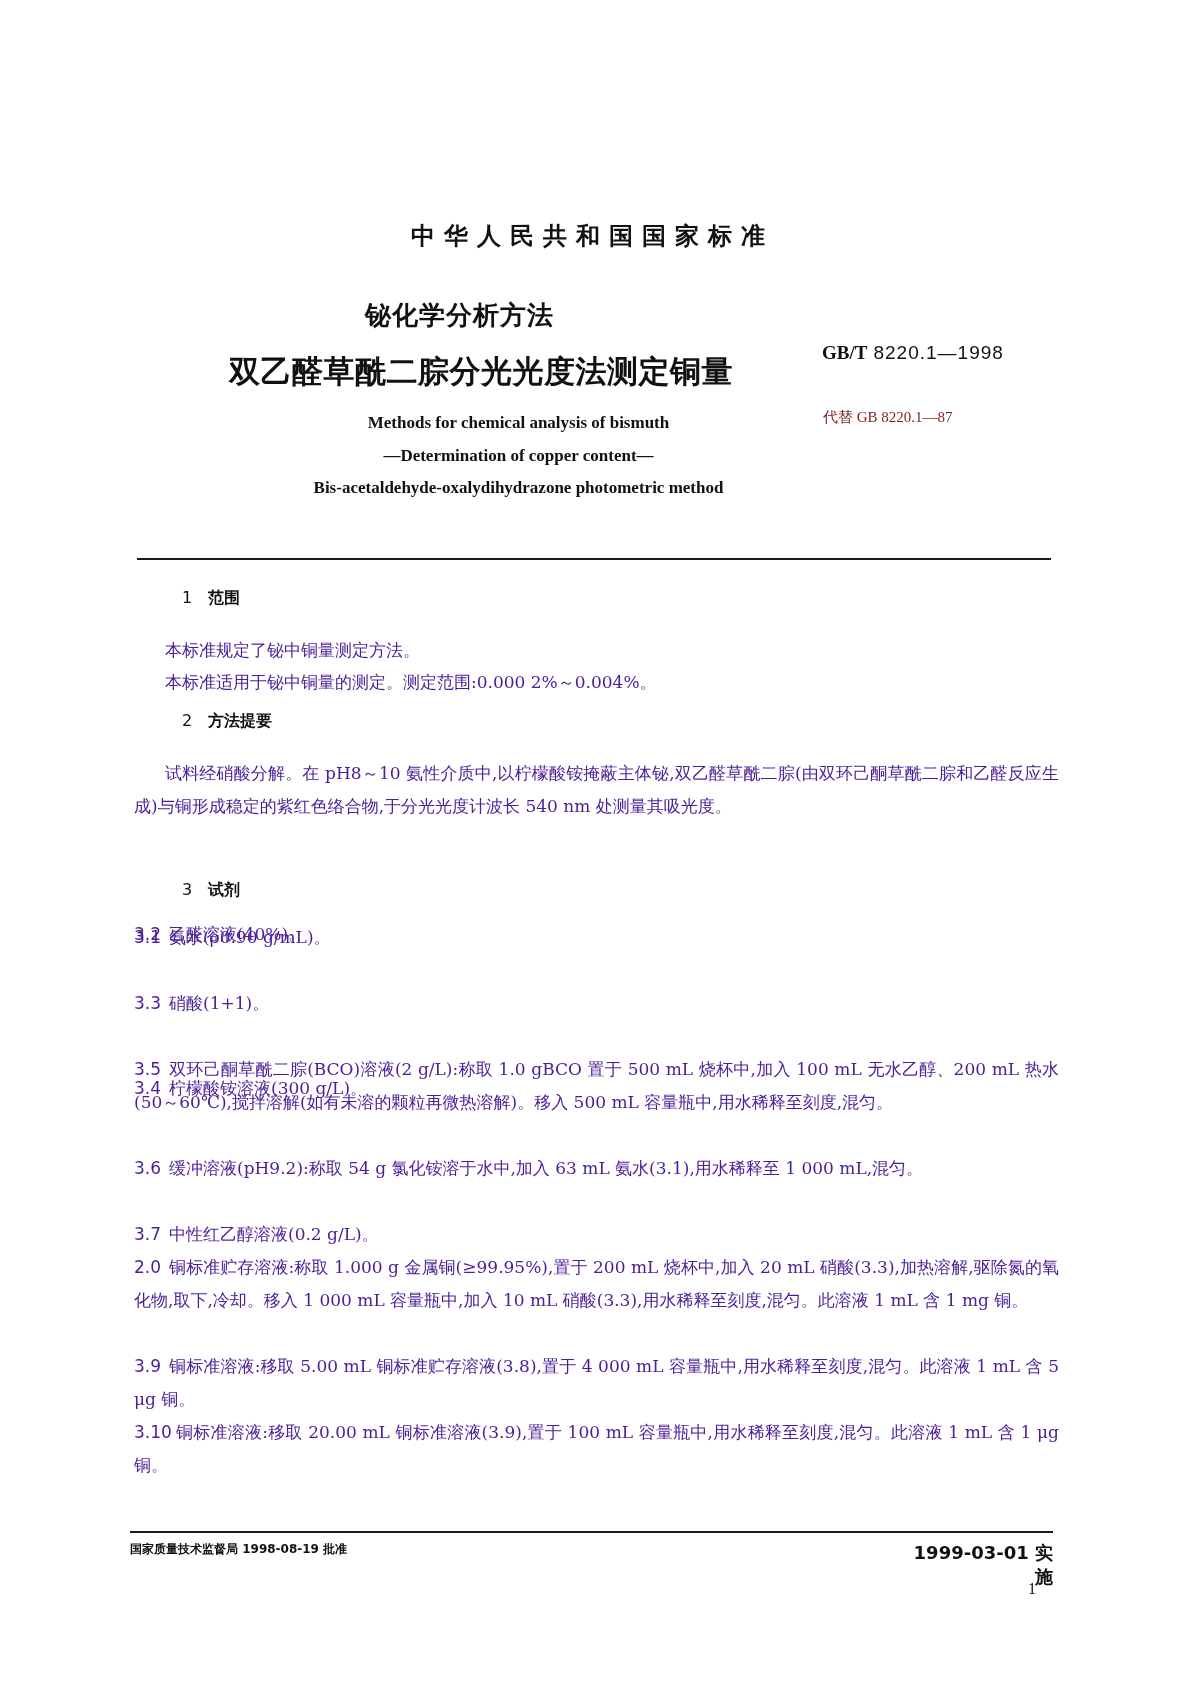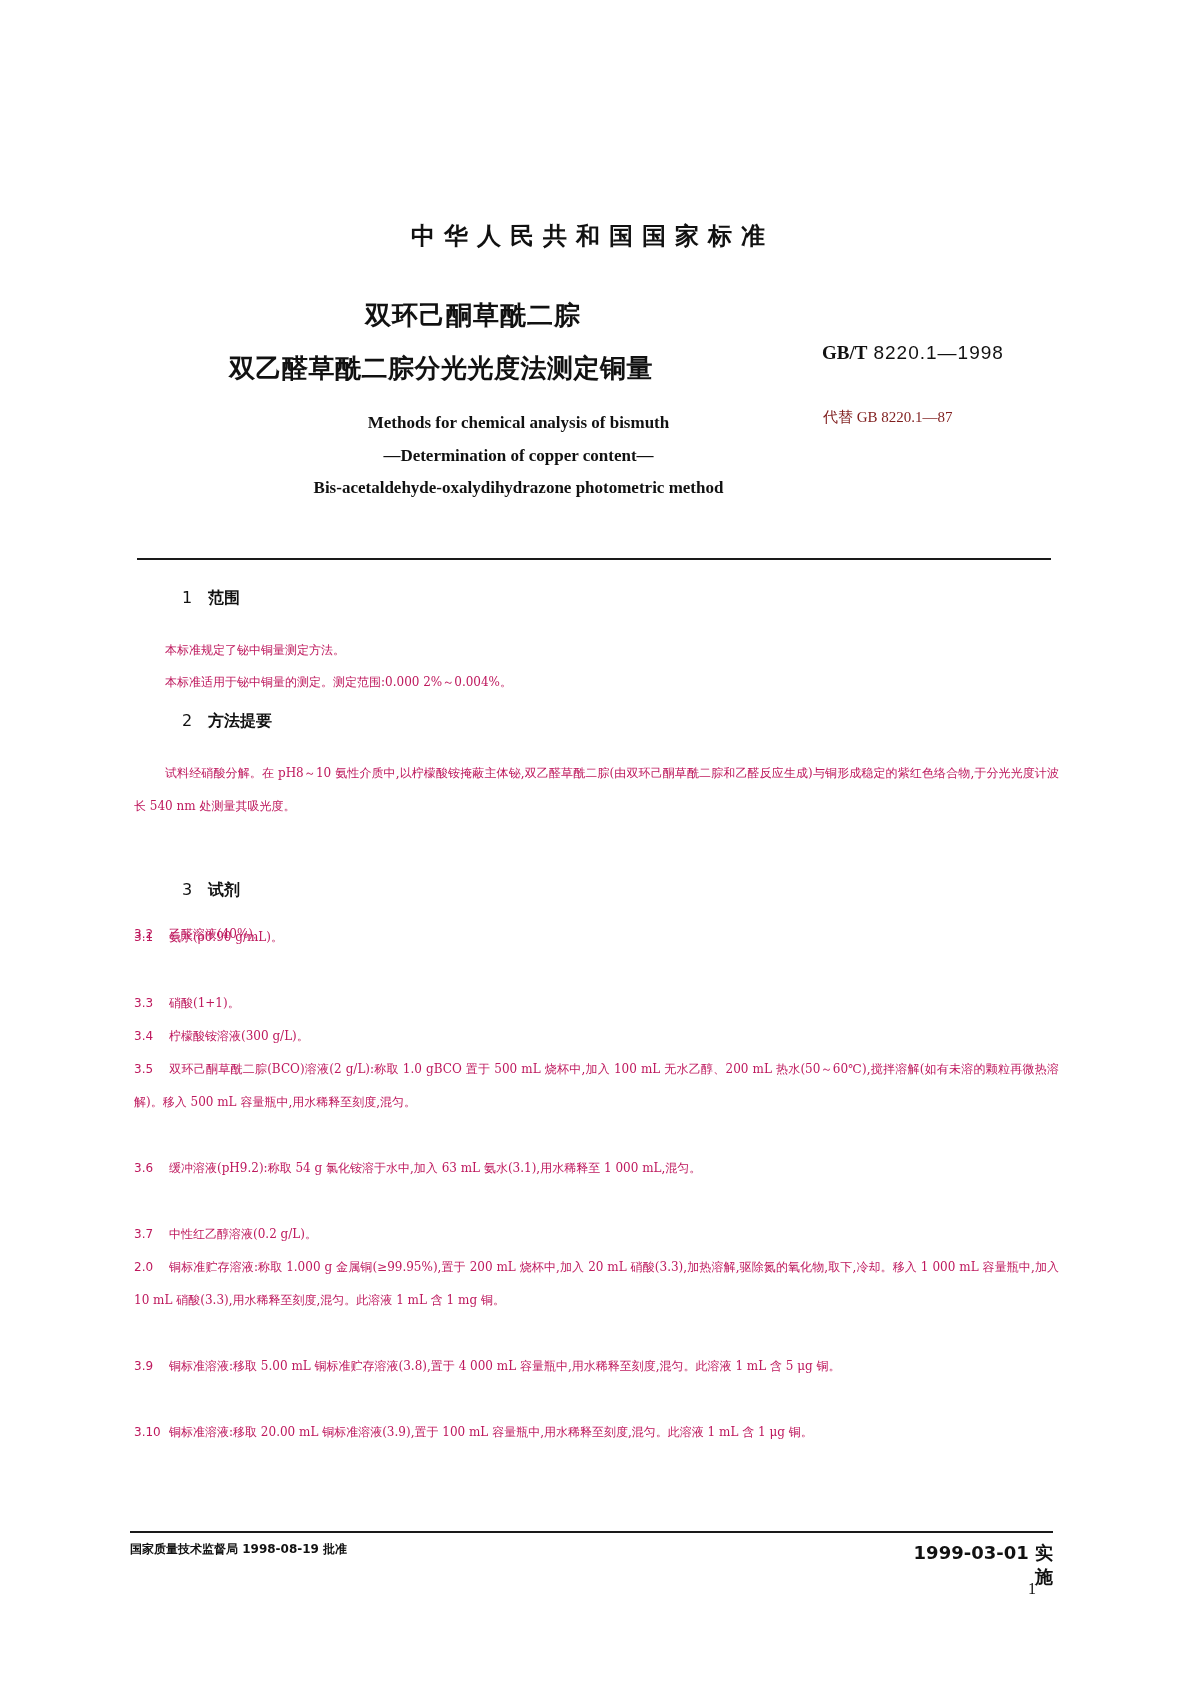--- a/index.html
+++ b/index.html
@@ -33,21 +33,21 @@
       left: 365px; top: 298px;
       font-family: "DejaVu Sans", "Liberation Sans", sans-serif;
       font-weight: bold;
       font-size: 26px;
       letter-spacing: 1px;
     }
     .cn-title-2 {
       left: 229px; top: 351px;
       font-family: "DejaVu Sans", "Liberation Sans", sans-serif;
       font-weight: bold;
-      font-size: 26px;
+      font-size: 31px;
       letter-spacing: 0.5px;
     }
     .std-code {
       left: 822px; top: 341px;
       font-size: 19px;
       text-align: center;
     }
     .std-code .gb { font-family: "Liberation Serif", serif; font-weight: bold; }
     .std-code .num { font-family: "Liberation Sans Narrow", "Liberation Sans", sans-serif; letter-spacing: 1px; }
     .replaces {
@@ -79,24 +79,24 @@
       font-family: "DejaVu Sans", "Liberation Sans", sans-serif;
       font-size: 16px;
       font-weight: bold;
       margin-left: 48px;
     }
     .section-heading .num { font-weight: normal; display: inline-block; width: 26px; }
 
     .para {
       left: 134px;
       width: 925px;
-      font-size: 12px;
+      font-size: 17px;
       line-height: 33px;
       text-align: justify;
-      color: #be185d;
+      color: #4c1d95;
     }
     .indent { text-indent: 31px; }
     .item-num {
       font-family: "DejaVu Sans", "Liberation Sans", sans-serif;
       display: inline-block;
       min-width: 31px;
       margin-right: 4px;
     }
 
     .footer-left {
@@ -116,21 +116,21 @@
       left: 1028px; top: 1580px;
       font-family: "Liberation Serif", serif;
       font-size: 16px;
     }
   </style>
 </head>
 <body>
 
 <div class="abs national-std">中华人民共和国国家标准</div>
 
-<div class="abs cn-title-1">双环己酮草酰二腙</div>
+<div class="abs cn-title-1">铋化学分析方法</div>
 <div class="abs cn-title-2">双乙醛草酰二腙分光光度法测定铜量</div>
 
 <div class="abs std-code">
   <span class="gb">GB/T</span>
   <span class="num">8220.1—1998</span>
 </div>
 <div class="abs replaces">代替 GB 8220.1—87</div>
 
 <div class="abs en-title en-1">Methods for chemical analysis of bismuth</div>
 <div class="abs en-title en-2">—Determination of copper content—</div>
@@ -155,21 +155,21 @@
 
 <div class="abs para" style="top:921px;">
   <span class="item-num">3.1</span><span>氨水(ρ0.90 g/mL)。</span>
 </div>
 <div class="abs para" style="top:918px;">
   <span class="item-num">3.2</span><span>乙醛溶液(40%)。</span>
 </div>
 <div class="abs para" style="top:987px;">
   <span class="item-num">3.3</span><span>硝酸(1+1)。</span>
 </div>
-<div class="abs para" style="top:1020px;">
+<div class="abs para" style="top:1072px;">
   <span class="item-num">3.4</span><span>柠檬酸铵溶液(300 g/L)。</span>
 </div>
 <div class="abs para" style="top:1053px;">
   <span class="item-num">3.5</span><span>双环己酮草酰二腙(BCO)溶液(2 g/L):称取 1.0 gBCO 置于 500 mL 烧杯中,加入 100 mL 无水乙醇、200 mL 热水(50～60℃),搅拌溶解(如有未溶的颗粒再微热溶解)。移入 500 mL 容量瓶中,用水稀释至刻度,混匀。</span>
 </div>
 <div class="abs para" style="top:1152px;">
   <span class="item-num">3.6</span><span>缓冲溶液(pH9.2):称取 54 g 氯化铵溶于水中,加入 63 mL 氨水(3.1),用水稀释至 1 000 mL,混匀。</span>
 </div>
 <div class="abs para" style="top:1218px;">
   <span class="item-num">3.7</span><span>中性红乙醇溶液(0.2 g/L)。</span>

